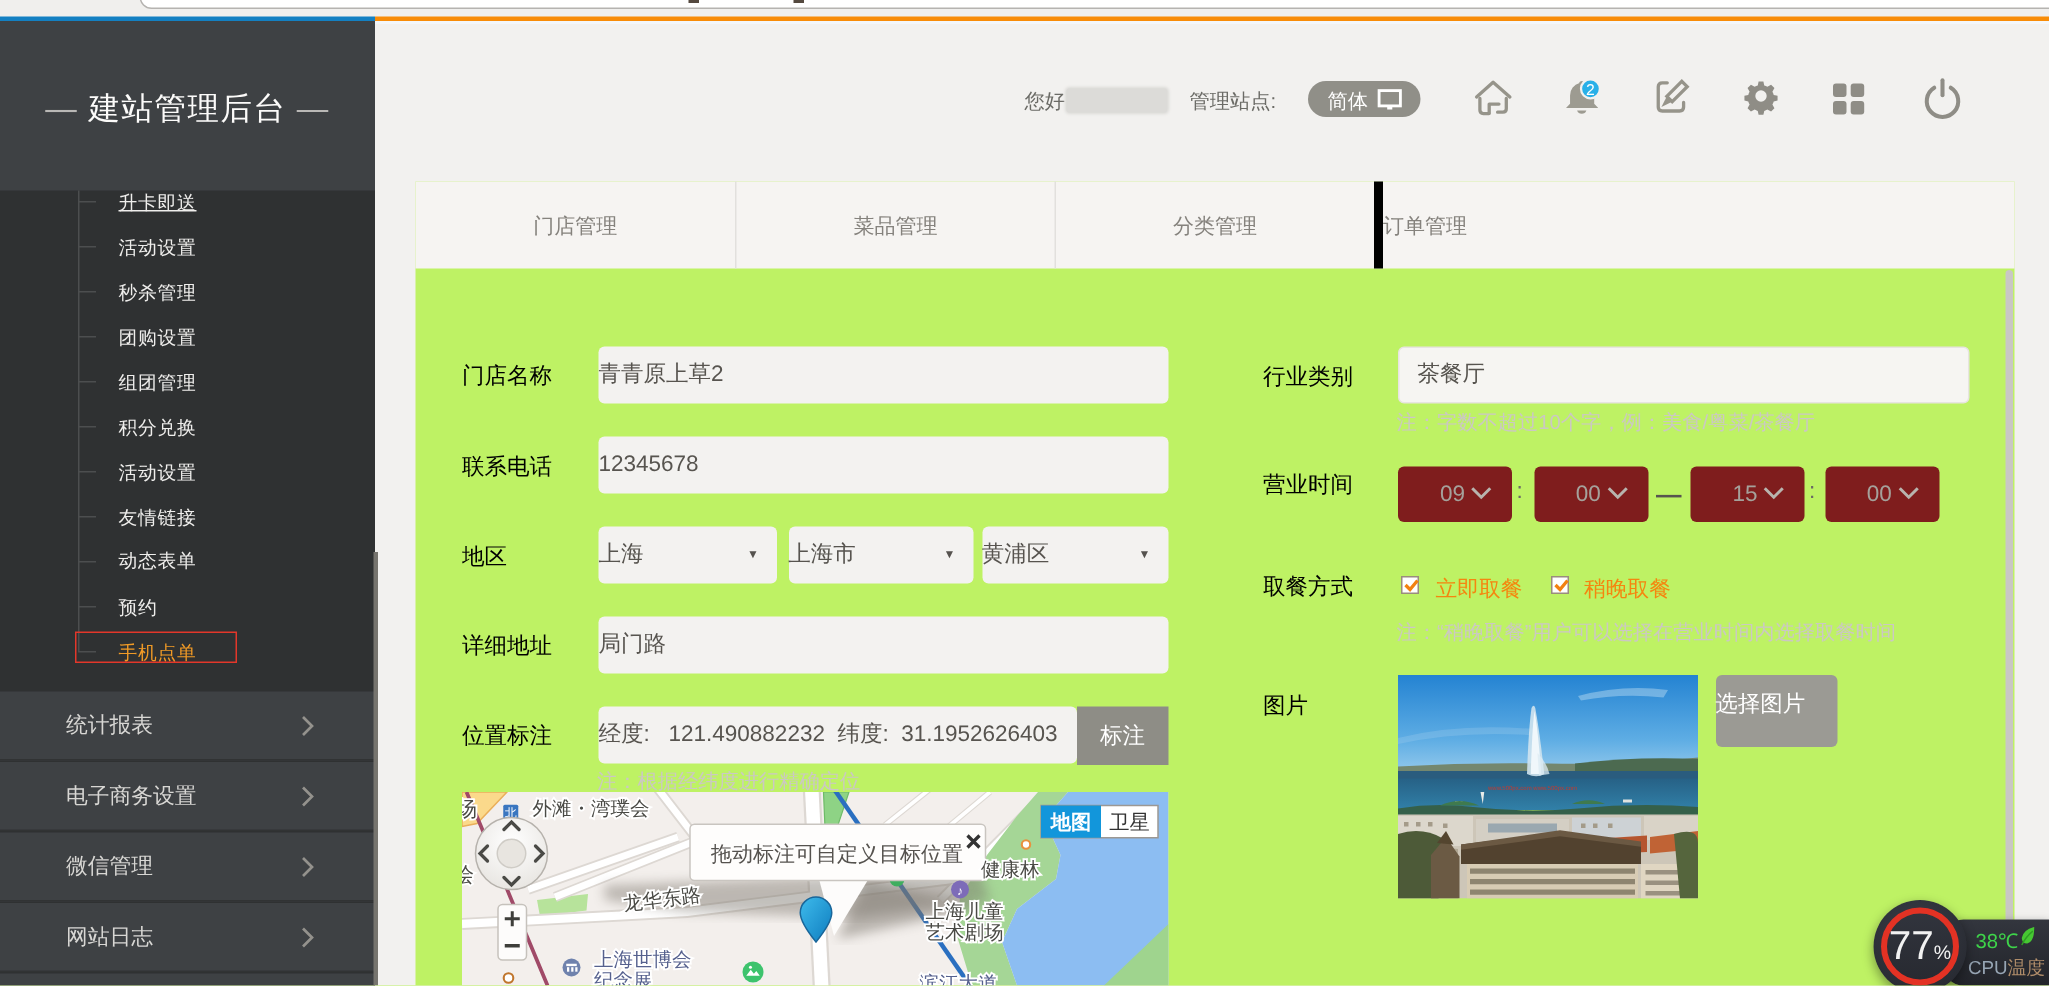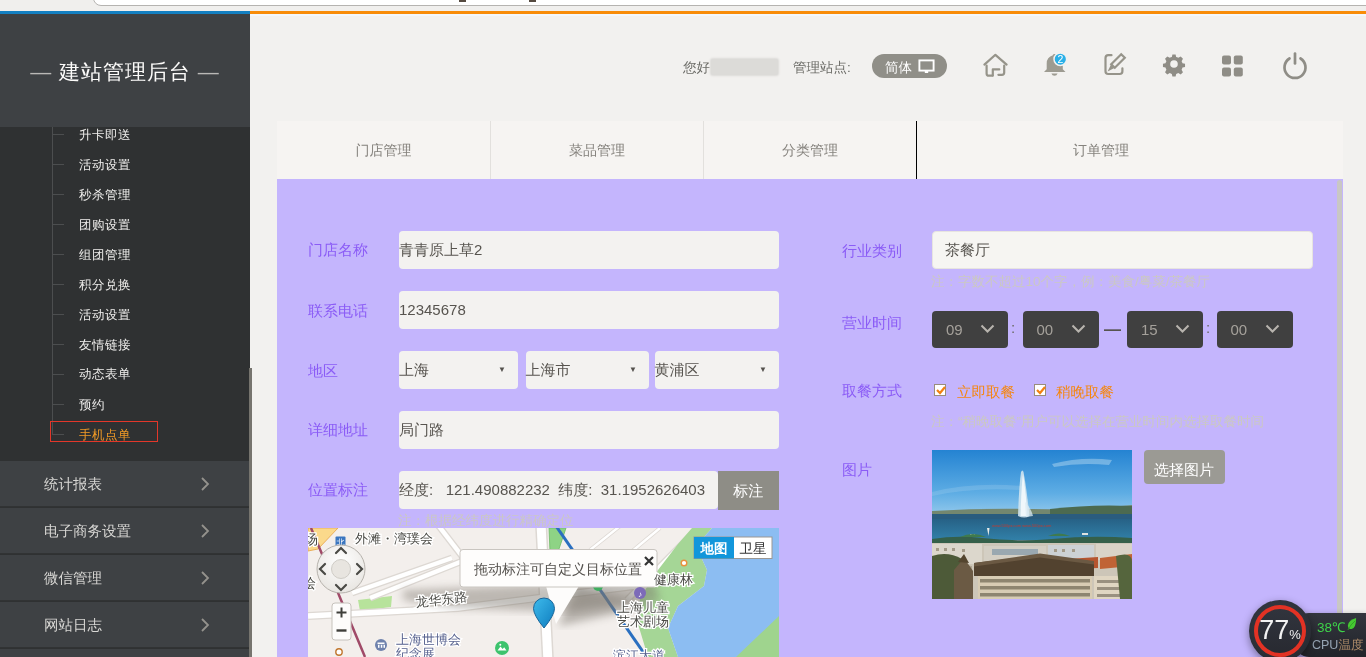--- a/index.html
+++ b/index.html
@@ -4,27 +4,27 @@
 <style>
   * { margin:0; padding:0; box-sizing:border-box; }
   html,body { width:1366px; height:657px; overflow:hidden; }
   body { font-family:"Liberation Sans", sans-serif; position:relative; background:#f2f1ef; }
   .abs { position:absolute; }
   .smi { left:79px; font-size:12.5px; font-weight:500; color:#efeeec; letter-spacing:0.5px; }
   .tick { left:52px; width:12px; height:1px; background:#4c4e4f; }
   .mmr { left:0; width:250px; height:46px; background:#3e4144; border-bottom:1px solid #313334;
          color:#d8d7d4; font-size:14.5px; line-height:46px; padding-left:44px; }
   .chev { position:absolute; right:40px; top:15px; }
-  .lbl { font-size:15px; color:#8b5cf6; }
+  .lbl { font-size:15px; color:#000000; }
   .inp { height:38px; background:#f3f2f0; border-radius:4px; font-size:15px; color:#57544f;
          line-height:38px; white-space:nowrap; }
   .sel { position:absolute; right:12px; top:0; font-size:8px; color:#55524e; }
   .note { font-size:13.5px; color:#cbc8c3; }
-  .tbox { position:absolute; width:76px; height:37px; background:#404040; border-radius:4px;
-          font-size:15px; color:#a5a19b; line-height:37px; padding-left:14px; }
+  .tbox { position:absolute; width:76px; height:37px; background:#7f1d1d; border-radius:4px;
+          font-size:15px; color:#a5a19b; line-height:37px; padding-left:28px; }
   .tchev { position:absolute; right:13px; top:13px; }
 </style>
 </head>
 <body>
 
 <div class="abs" style="left:0;top:0;width:1366px;height:11px;background:#f0efed;"></div>
 <div class="abs" style="left:93px;top:-22px;width:1290px;height:28px;background:#fff;border:1px solid #b5b3b0;border-radius:8px;"></div>
 <div class="abs" style="left:458.5px;top:0;width:7.5px;height:2px;background:#55493f;"></div>
 <div class="abs" style="left:528.5px;top:0;width:7.5px;height:2px;background:#55493f;"></div>
 
@@ -36,21 +36,21 @@
 
   <div class="abs" style="left:0;top:0;width:250px;height:113px;background:#3e4144;color:#fdfdfc;">
     <div class="abs" style="left:0;top:44px;width:250px;text-align:center;font-size:21px;letter-spacing:1px;color:#fcfbfa;">
       <span style="color:#b9b8b6;">—</span> 建站管理后台 <span style="color:#b9b8b6;">—</span>
     </div>
   </div>
 
   <div class="abs" style="left:52px;top:113px;width:1px;height:307px;background:#4c4e4f;"></div>
 
   <div style="position:absolute;left:0;top:0;width:250px;">
-    <div class="abs smi" style="top:113px;">升卡即送</div>
+    <div class="abs smi" style="top:113px;text-decoration:underline;">升卡即送</div>
     <div class="abs smi" style="top:142.5px;">活动设置</div>
     <div class="abs smi" style="top:172.5px;">秒杀管理</div>
     <div class="abs smi" style="top:202.5px;">团购设置</div>
     <div class="abs smi" style="top:232.5px;">组团管理</div>
     <div class="abs smi" style="top:262.5px;">积分兑换</div>
     <div class="abs smi" style="top:292.5px;">活动设置</div>
     <div class="abs smi" style="top:322.5px;">友情链接</div>
     <div class="abs smi" style="top:352px;">动态表单</div>
     <div class="abs smi" style="top:382.5px;">预约</div>
     <div class="abs smi" style="top:412.5px;color:#f09a26;">手机点单</div>
@@ -128,27 +128,27 @@
   <rect x="6" y="6.6" width="9" height="9" rx="2" fill="#8f8d86"></rect>
   <rect x="17.8" y="6.6" width="9" height="9" rx="2" fill="#8f8d86"></rect>
   <rect x="6" y="18.4" width="9" height="9" rx="2" fill="#8f8d86"></rect>
   <rect x="17.8" y="18.4" width="9" height="9" rx="2" fill="#8f8d86"></rect>
 </svg>
 <svg class="abs" style="left:1278.5px;top:50px;" width="32" height="32" viewBox="0 0 32 32">
   <path d="M10.5 8.5 a10.5 10.5 0 1 0 11 0" fill="none" stroke="#8f8d86" stroke-width="2.7" stroke-linecap="round"></path>
   <line x1="16" y1="3.5" x2="16" y2="13.5" stroke="#8f8d86" stroke-width="2.7" stroke-linecap="round"></line>
 </svg>
 
-<div class="abs" style="left:277px;top:121px;width:1066px;height:536px;background:#c4b5fd;">
+<div class="abs" style="left:277px;top:121px;width:1066px;height:536px;background:#bef264;">
 
   <div class="abs" style="left:0;top:0;width:1066px;height:58px;background:#f6f4f2;">
     <div class="abs" style="left:0;top:0;width:213px;height:58px;line-height:58px;text-align:center;font-size:14px;color:#85827d;">门店管理</div>
     <div class="abs" style="left:213px;top:0;width:213px;height:58px;line-height:58px;text-align:center;font-size:14px;color:#85827d;border-left:1px solid #e2e0dd;">菜品管理</div>
     <div class="abs" style="left:426px;top:0;width:213px;height:58px;line-height:58px;text-align:center;font-size:14px;color:#85827d;border-left:1px solid #e2e0dd;">分类管理</div>
-    <div class="abs" style="left:639px;top:0;width:213px;height:58px;line-height:58px;text-align:right;font-size:14px;color:#85827d;border-left:1px solid #000000;">订单管理</div>
+    <div class="abs" style="left:639px;top:0;width:213px;height:58px;line-height:58px;text-align:left;font-size:14px;color:#85827d;border-left:6px solid #000000;">订单管理</div>
   </div>
 
   <div class="abs" style="left:1060px;top:59px;width:5px;height:456px;background:#c9c7c4;border-radius:3px;"></div>
 </div>
 
 <div class="abs lbl" style="left:308px;top:241px;">门店名称</div>
 <div class="abs inp" style="left:399px;top:231px;width:380px;">青青原上草2</div>
 <div class="abs lbl" style="left:308px;top:301.5px;">联系电话</div>
 <div class="abs inp" style="left:399px;top:291px;width:380px;">12345678</div>
 <div class="abs lbl" style="left:308px;top:361.5px;">地区</div>
@@ -261,21 +261,21 @@
       <rect x="165" y="130" width="32" height="3"></rect>
       <rect x="165" y="137" width="32" height="3"></rect>
       <rect x="165" y="144" width="32" height="3"></rect>
     </g>
   <path d="M0 112 l40 4 l0 33 l-40 0 z" fill="#b0a794"></path>
   <path d="M0 106 q16 -5 30 3 l-3 40 l-27 0 z" fill="#4d5a38"></path>
   <path d="M22 120 l10 -12 l9 13 l0 28 l-19 0 z" fill="#6b5a44"></path>
   <path d="M26 112 l6 -8 l5 9 z" fill="#54452f"></path>
   <path d="M184 106 q16 -5 16 6 l0 37 l-12 0 z" fill="#55653d"></path>
 </svg>
-<div class="abs" style="left:1143.5px;top:450px;width:81px;height:34px;background:#9b9a94;border-radius:4px;color:#fff;font-size:15px;text-align:center;line-height:39px;">选择图片</div>
+<div class="abs" style="left:1143.5px;top:450px;width:81px;height:48px;background:#9b9a94;border-radius:4px;color:#fff;font-size:15px;line-height:39px;">选择图片</div>
 
 <svg class="abs" style="left:308px;top:528px;" width="471" height="129" viewBox="0 0 471 129">
   <defs>
     <radialGradient id="navg" cx="0.5" cy="0.35" r="0.8">
       <stop offset="0" stop-color="#ffffff"></stop>
         <stop offset="1" stop-color="#e3e0db"></stop>
     </radialGradient>
     <linearGradient id="ping" x1="0" y1="0" x2="1" y2="1">
       <stop offset="0" stop-color="#3ebbec"></stop>
         <stop offset="1" stop-color="#0e7cbe"></stop>

